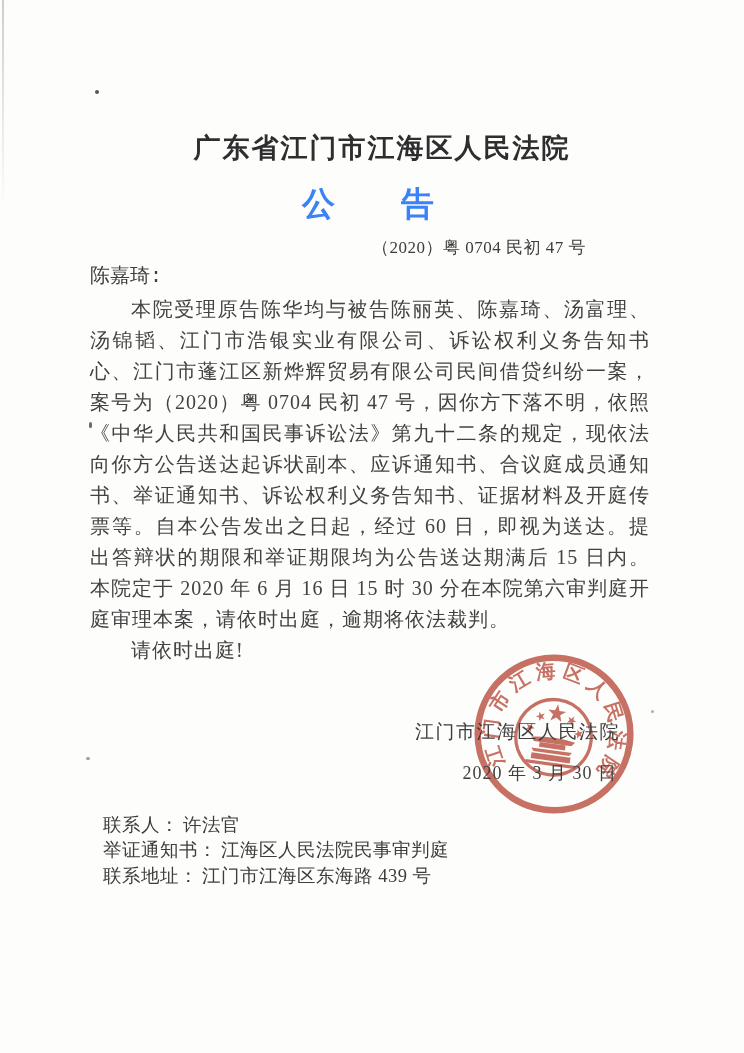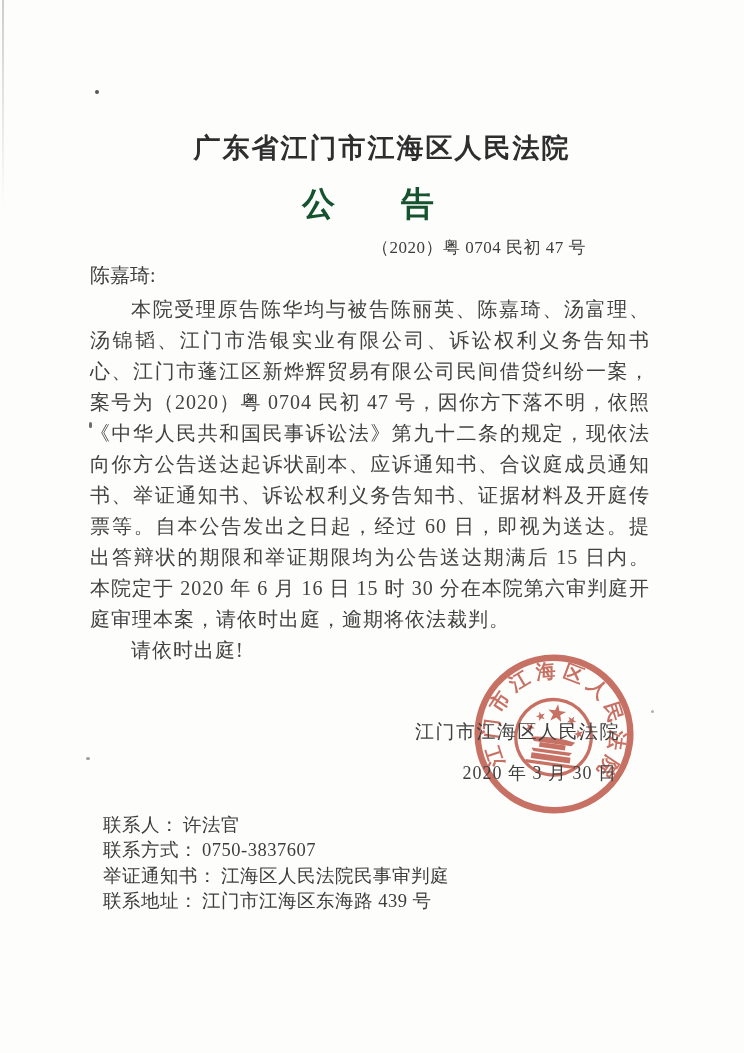--- a/index.html
+++ b/index.html
@@ -16,30 +16,30 @@
   .court-title {
     position:absolute; top:130px; left:16px; width:732px;
     text-align:center;
     font-size:27px; font-weight:bold; letter-spacing:2px;
     color:#2e2e2e;
   }
   .notice-title {
     position:absolute; top:182px; left:0; width:736px;
     text-align:center;
     font-size:33px; font-weight:bold;
-    color:#14532d;
+    color:#3b82f6;
   }
   .case-number {
     position:absolute; top:236px; left:372px;
     font-size:17px; letter-spacing:.5px; color:#3d3d3d;
     white-space:nowrap;
   }
   .recipient {
     position:absolute; top:262px; left:90px;
-    font-size:20px; color:#3d3d3d;
+    font-size:20px; color:#3d3d3d;font-family:Liberation Mono, monospace;
   }
   .body-block {
     position:absolute; top:294px; left:90px; width:560px;
     font-size:20px; line-height:31px; letter-spacing:1px;
     color:#424242;
   }
   .body-line { text-align:justify; text-align-last:justify;font-family:Liberation Serif, serif; }
   .body-line.first { text-indent:2.05em; }
   .body-line.last { text-align-last:left; }
   .closing { text-indent:2.05em; }
@@ -139,23 +139,20 @@
         </g>
       </g>
     </svg>
   </div>
 
   <div class="contacts">
     <div class="contact-row">
       <span class="label">联系人：</span><span class="value">许法官</span>
     </div>
     <div class="contact-row">
-      <span class="label">联系方式：</span><span class="value">0750-3837607</span>
-    </div>
-    <div class="contact-row">
       <span class="label">举证通知书：</span><span class="value">江海区人民法院民事审判庭</span>
     </div>
     <div class="contact-row">
       <span class="label">联系地址：</span><span class="value">江门市江海区东海路 439 号</span>
     </div>
   </div>
 
 </div>
 
 </body></html>

